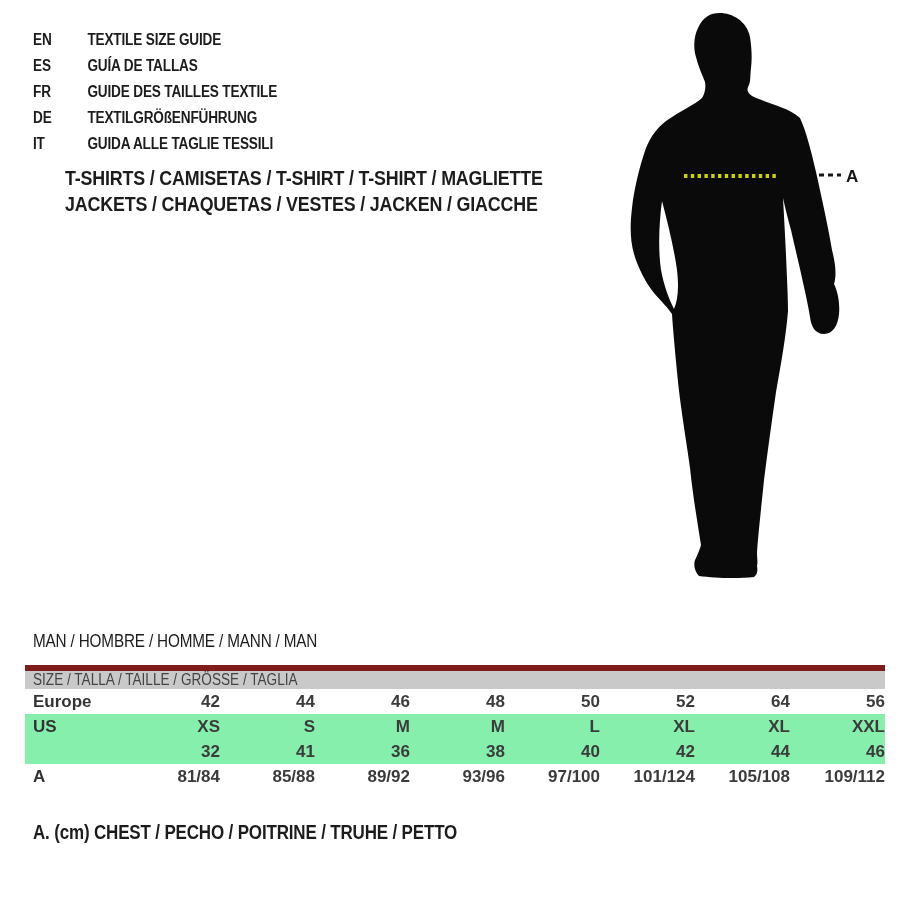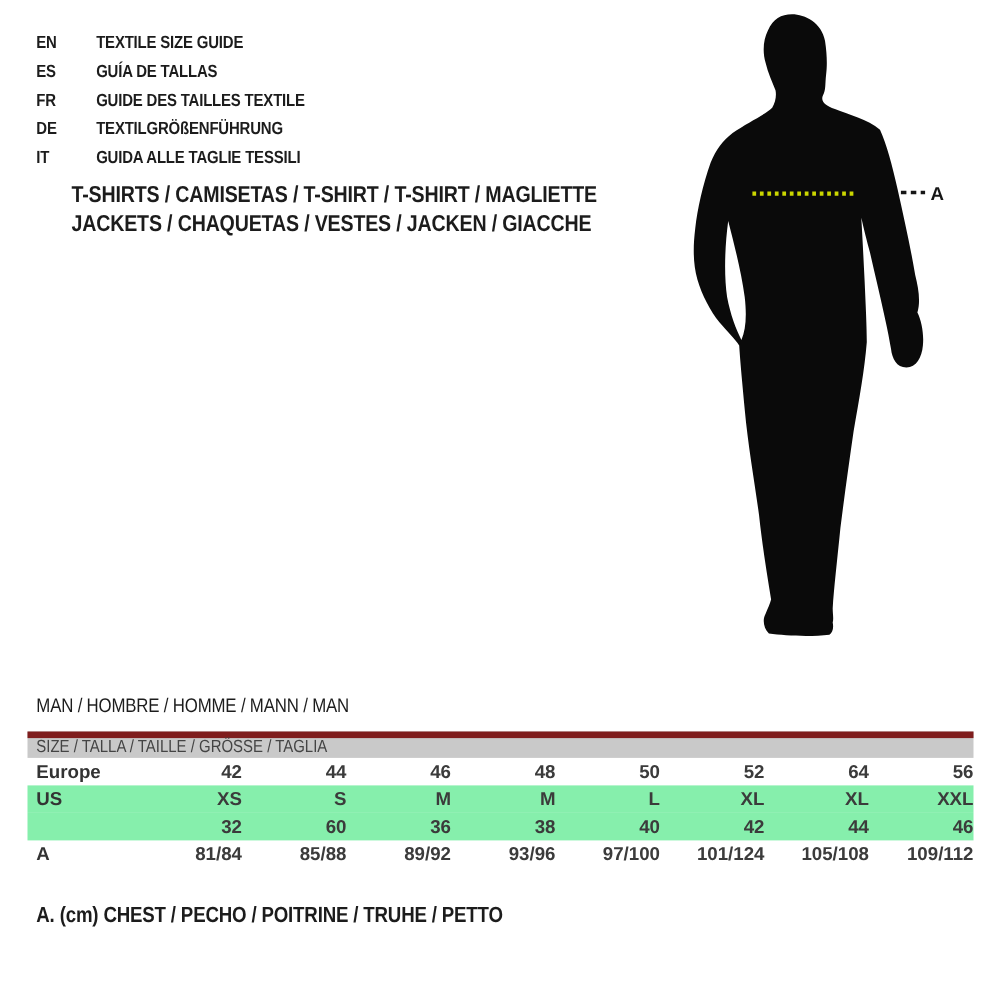--- a/index.html
+++ b/index.html
@@ -166,21 +166,21 @@
     <span class="val">M</span>
     <span class="val">L</span>
     <span class="val">XL</span>
     <span class="val">XL</span>
     <span class="val">XXL</span>
   </div>
 
   <div class="trow stripe">
     <span class="lbl"></span>
     <span class="val">32</span>
-    <span class="val">60</span>
+    <span class="val">41</span>
     <span class="val">36</span>
     <span class="val">38</span>
     <span class="val">40</span>
     <span class="val">42</span>
     <span class="val">44</span>
     <span class="val">46</span>
   </div>
 
   <div class="trow">
     <span class="lbl">A</span>

